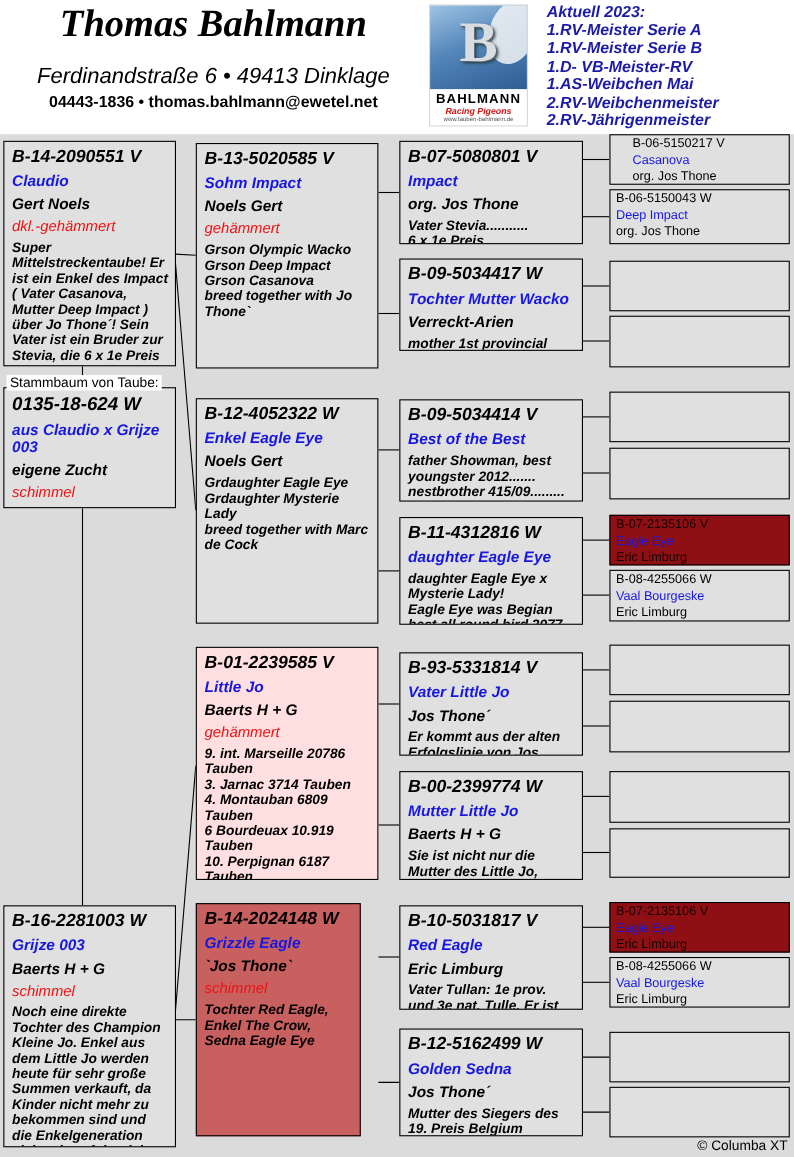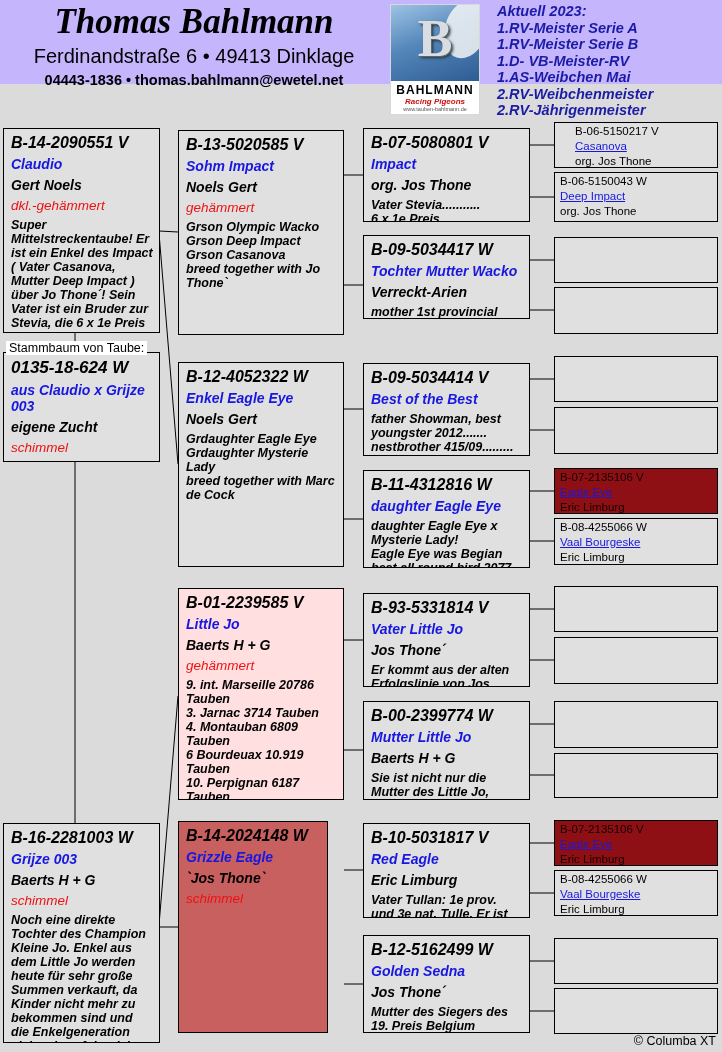--- a/index.html
+++ b/index.html
@@ -1,22 +1,22 @@
 <!DOCTYPE html>
 <html><head>
 <meta charset="utf-8">
 <style>
   html,body{margin:0;padding:0;}
   body{width:722px;height:1052px;position:relative;background:#DBDBDB;
        font-family:"Liberation Sans",sans-serif;overflow:hidden;}
-  .header{position:absolute;left:0;top:0;width:722px;height:84px;background:#c4b5fd;}
+  .header{position:absolute;left:0;top:0;width:722px;height:122px;background:#ffffff;}
   .owner{position:absolute;left:8px;top:0;width:372px;text-align:center;}
   .owner-name{font-family:"Liberation Serif",serif;font-style:italic;font-weight:bold;
               font-size:35px;margin-top:2px;}
-  .owner-address{font-size:20px;margin-top:3px;}
+  .owner-address{font-style:italic;font-size:20px;margin-top:16px;}
   .owner-contact{font-weight:bold;font-size:14.5px;margin-top:4px;}
   .logo{position:absolute;left:390px;top:4px;width:90px;height:111px;background:#fff;
         border:1px solid #d8d8d8;box-sizing:border-box;text-align:center;}
   .logo-photo{width:88px;height:76px;background:linear-gradient(160deg,#9ec3e4 0%,#5587bb 45%,#2d5c92 100%);
         position:relative;overflow:hidden;}
   .logo-b{position:absolute;left:0;right:0;top:8px;font-family:"Liberation Serif",serif;
         font-size:52px;font-weight:bold;color:#d9dde2;text-shadow:1px 1px 0 #5a6570,2px 2px 3px #233;line-height:1;}
   .logo-wing{position:absolute;right:-8px;top:-6px;width:42px;height:60px;background:#f2f4f6;
         border-radius:60% 10% 60% 60%;transform:rotate(18deg);opacity:.85;}
   .logo-line1{font-weight:bold;font-size:12px;letter-spacing:1px;margin-top:2px;}
@@ -33,21 +33,21 @@
   .pbox .pcolor{font-size:13.5px;color:#EE1111;margin:0 0 5px;}
   .pbox .desc{font-weight:bold;font-size:12.5px;line-height:14px;white-space:pre-line;color:#000;}
   .breeder:empty,.pcolor:empty,.desc:empty{display:none;}
   .pbox.pink{background:#FFDFDF;}
   .pbox.salmon{background:#C96060;}
   .subject-label{position:absolute;left:6px;top:341px;background:#FFFFFF;font-size:12.5px;
         padding:0 3px;z-index:2;}
   .subject .ring{font-size:17px;}
   .g4box{position:absolute;box-sizing:border-box;background:#E0E0E0;border:1px solid #000;
         padding:1px 5px;overflow:hidden;font-size:11.5px;line-height:15px;z-index:1;color:#000;}
-  .g4box .g4name{color:#1717E0;text-decoration:underline;}
+  .g4box .g4name{color:#1717E0;}
   .g4box.darkred{background:#8E1014;}
   .g4box.darkred .g4ring,.g4box.darkred .g4breeder{color:#150000;}
   .footer{position:absolute;right:6px;top:1034px;font-size:12.5px;color:#000;}
 </style>
 </head>
 <body>
 
 <div class="header">
   <div class="owner">
     <div class="owner-name">Thomas Bahlmann</div>
@@ -162,20 +162,21 @@
 4. Montauban 6809 Tauben
 6 Bourdeuax 10.919 Tauben
 10. Perpignan 6187 Tauben
 10. Agen 3848 Tauben</div>
 </div>
 <div class="pbox salmon" style="left:178px;top:821px;width:150px;height:212px;">
   <div class="ring">B-14-2024148 W</div>
   <div class="pname">Grizzle Eagle</div>
   <div class="breeder">`Jos Thone`</div>
   <div class="pcolor">schimmel</div>
+  <div class="desc">Tochter Red Eagle, Enkel The Crow, Sedna Eagle Eye</div>
 </div>
 
 <div class="pbox" style="left:363px;top:128px;width:167px;height:94px;">
   <div class="ring">B-07-5080801 V</div>
   <div class="pname">Impact</div>
   <div class="breeder">org. Jos Thone</div>
   <div class="desc">Vater Stevia...........
 6 x 1e Preis
 Sohn Casanova x</div>
 </div>

